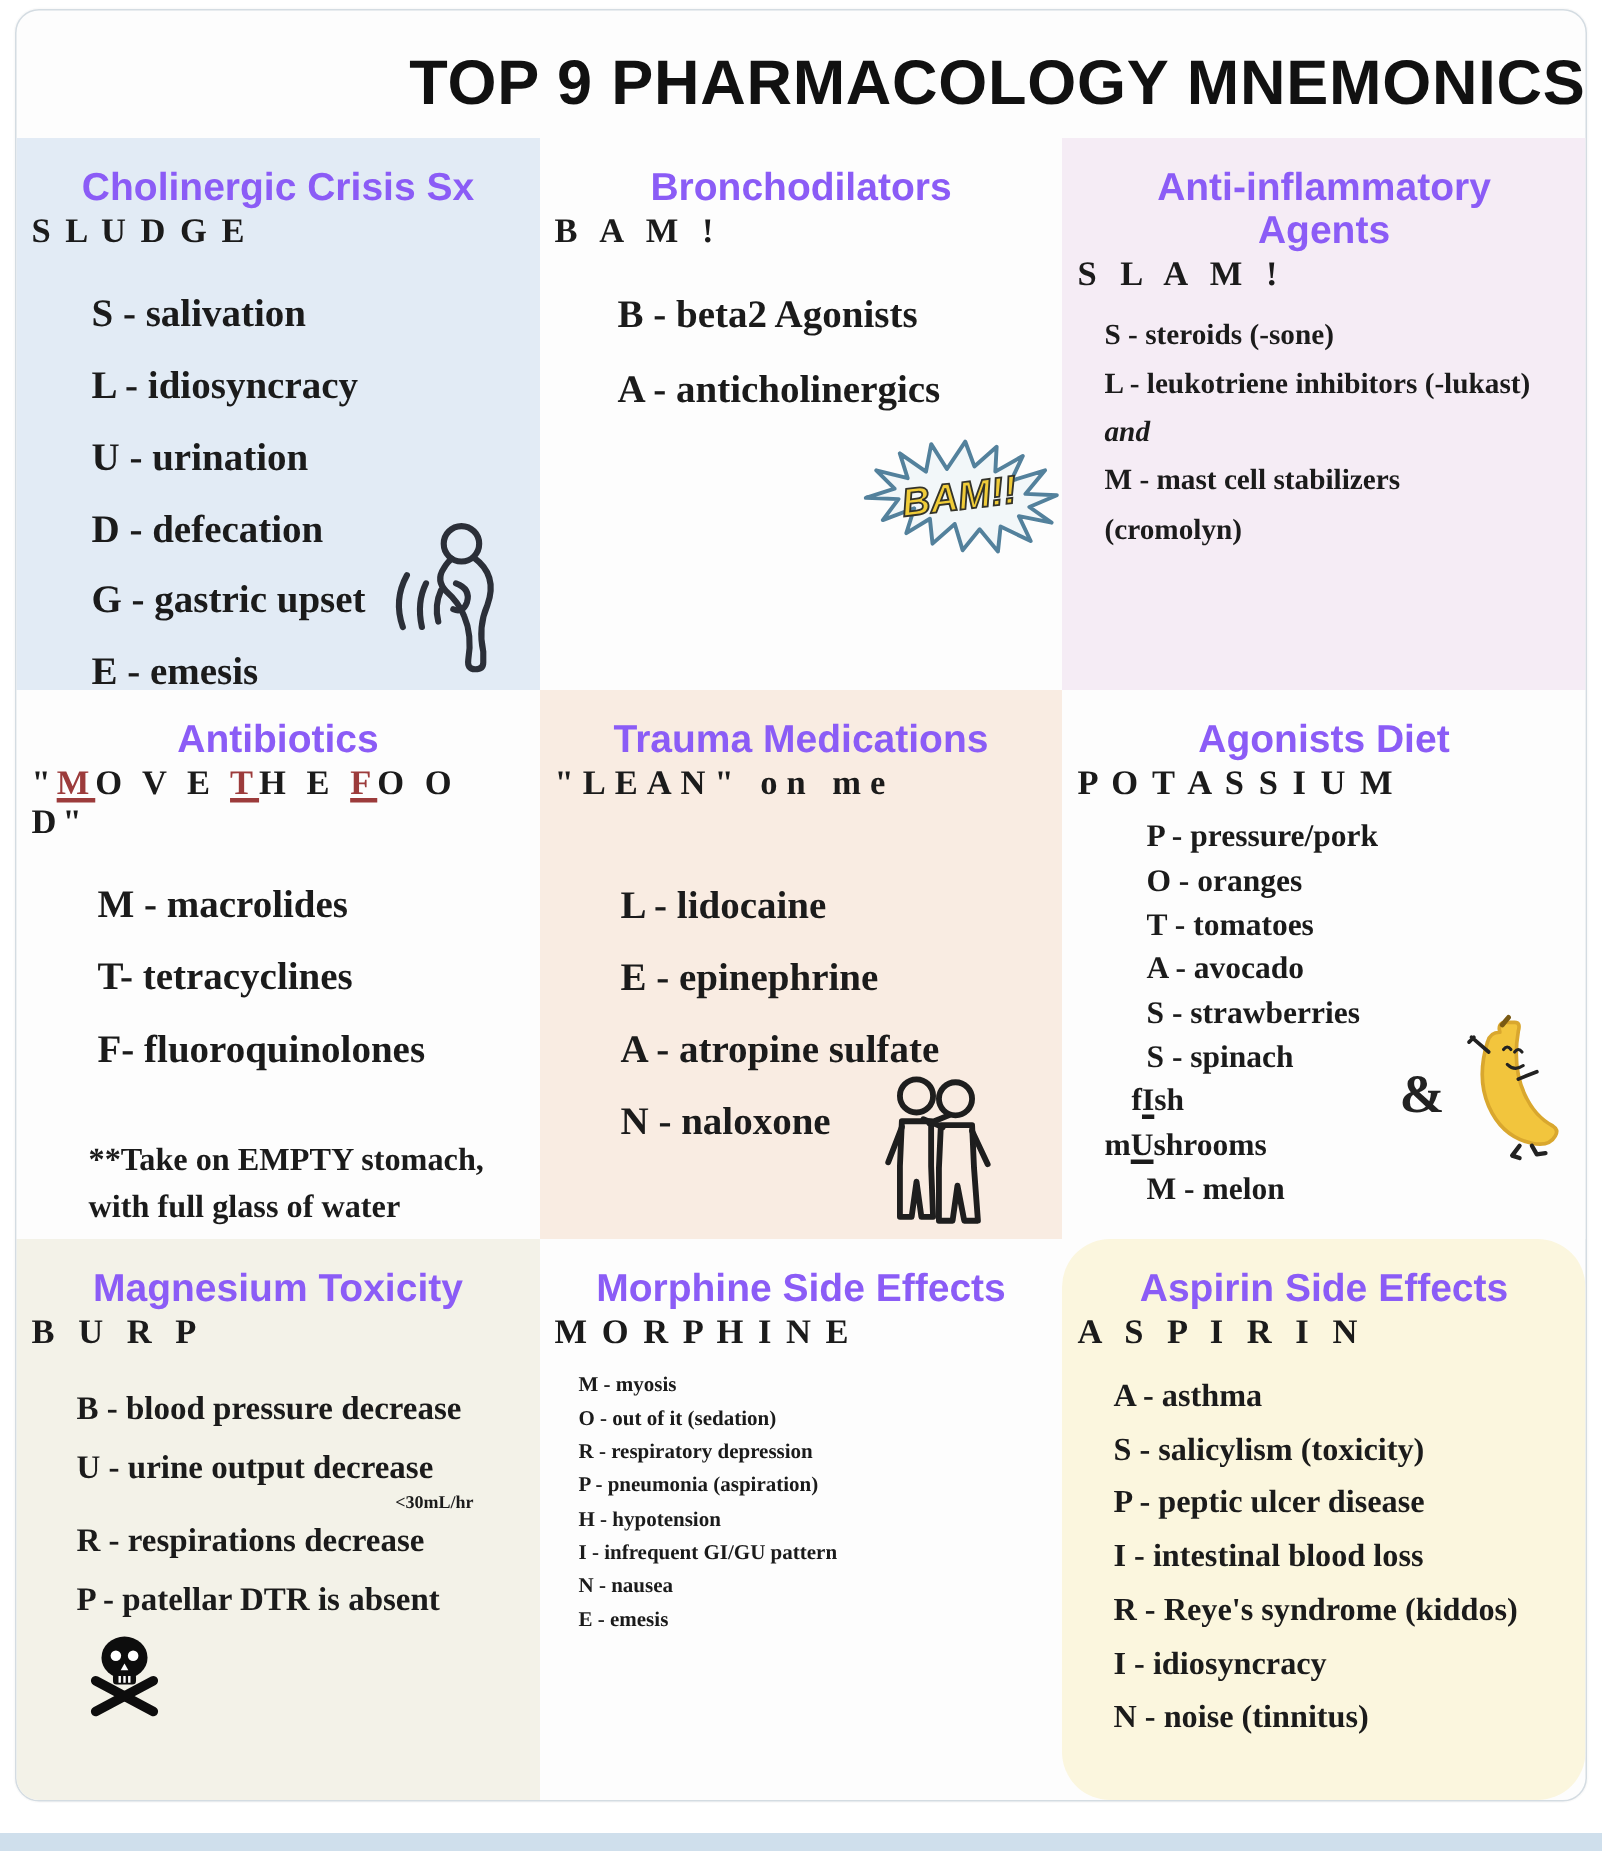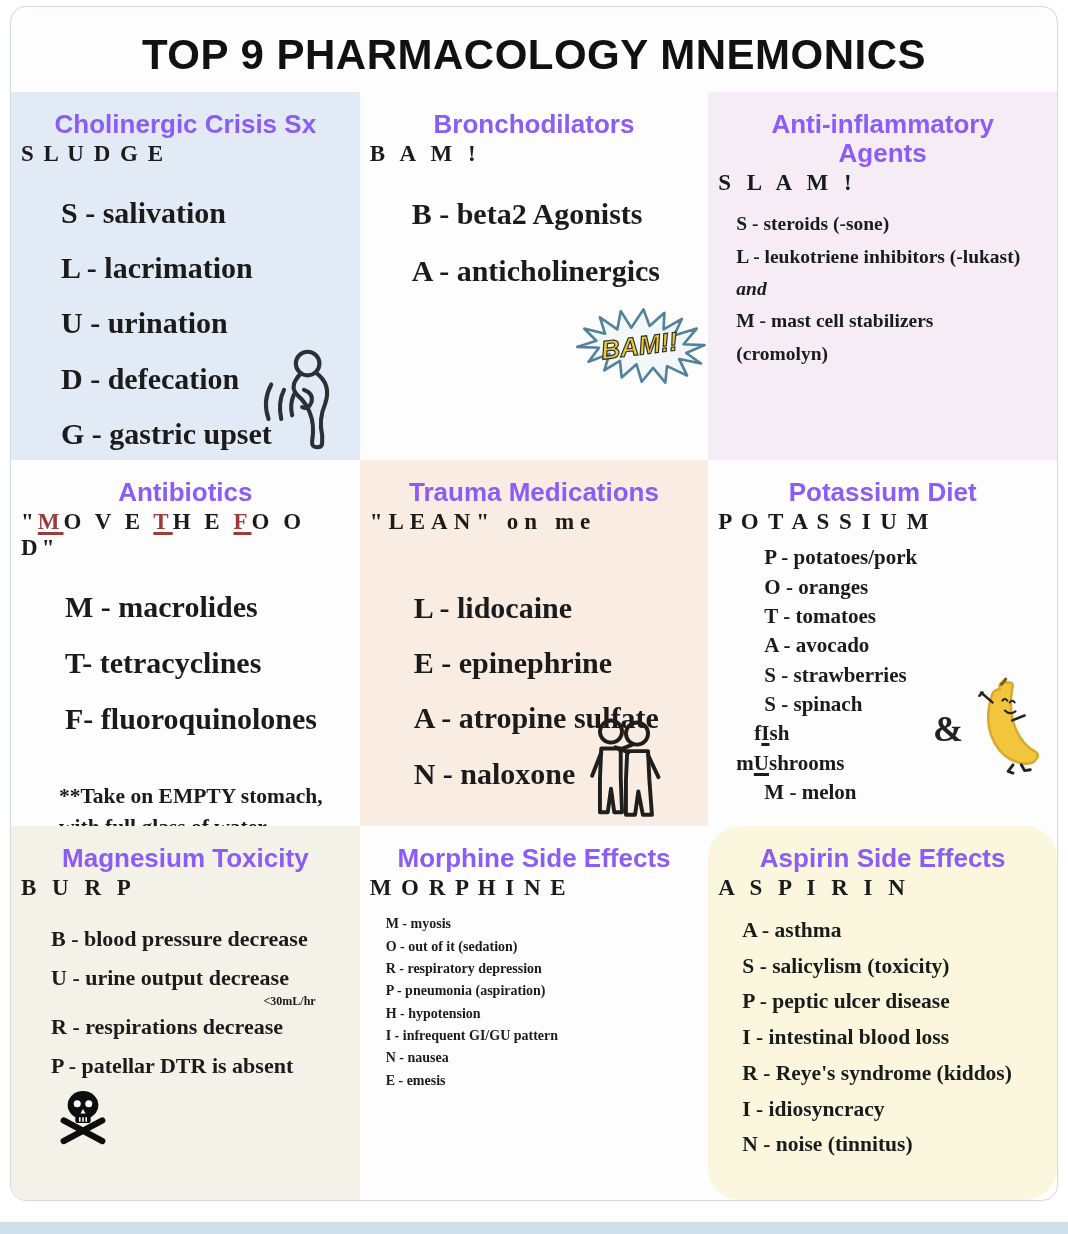--- a/index.html
+++ b/index.html
@@ -4,37 +4,37 @@
 <style>
   html,body{margin:0;padding:0;background:#eef2f6;}
   .page{width:1068px;height:1234px;overflow:hidden;position:relative;background:#fff;}
   .card{
     width:1046px;margin:6px auto 0;background:#fdfdfd;
     border:1px solid #d4dce2;border-radius:16px;overflow:hidden;
     box-shadow:0 0 0 1px rgba(0,0,0,0.02);
   }
   .main-title{
     font-family:"Liberation Sans",sans-serif;font-weight:900;
-    font-size:42px;letter-spacing:.5px;color:#111;text-align:center;
+    font-size:42px;letter-spacing:.5px;color:#111;text-align:right;
     margin:0;padding:24px 0 13px;
   }
   .grid{display:grid;grid-template-columns:1fr 1fr 1fr;grid-template-rows:368px 366px 374px;}
   .cell{position:relative;padding:14px 10px 0;box-sizing:border-box;overflow:hidden;}
   .cell h2{
     font-family:"Liberation Sans",sans-serif;font-weight:800;font-size:26px;
     color:#8b5cf6;text-align:center;margin:4px 0 2px;line-height:1.12;
   }
   .mnemonic{
     font-family:"Liberation Serif",serif;font-weight:700;font-size:23px;
     color:#1b1b1b;letter-spacing:2px;margin:2px 0 0;
   }
   .mn-spaced{letter-spacing:5px;}
   ul.items{
     list-style:none;margin:18px 0 0;padding:0 8px 0 40px;
-    font-family:"Liberation Serif",serif;font-weight:700;font-size:30px;color:#1b1b1b;
+    font-family:"Liberation Serif",serif;font-weight:700;font-size:26px;color:#1b1b1b;
   }
   .red{color:#9c3b3b;}
   .u{text-decoration:underline;text-decoration-thickness:2.5px;text-underline-offset:3px;}
   .i{font-style:italic;}
   
   .c1 ul.items{line-height:1.84;}
   .c2 ul.items{line-height:1.9;padding-left:42px;}
   .c3 ul.items{font-size:19.5px;line-height:1.66;padding-left:18px;margin-top:12px;}
   .c4 ul.items{line-height:1.86;padding-left:44px;}
   .c5 ul.items{line-height:1.84;padding-left:44px;margin-top:45px;}
@@ -63,21 +63,21 @@
   <div class="card">
     <h1 class="main-title">TOP 9 PHARMACOLOGY MNEMONICS</h1>
 
     <div class="grid">
 
       <section class="cell c1" style="background: rgb(226, 235, 245);">
         <h2>Cholinergic Crisis Sx</h2>
         <div class="mnemonic">S L U D G E</div>
         <ul class="items">
             <li>S - salivation</li>
-            <li>L - lacrimation</li>
+            <li>L - idiosyncracy</li>
             <li>U - urination</li>
             <li>D - defecation</li>
             <li>G - gastric upset</li>
             <li>E - emesis</li>
           </ul>
         <span class="corner-icon" style="right:16px;bottom:4px;">
           <svg width="100" height="106" viewBox="0 0 110 116" fill="none" stroke="#2b2f38" stroke-width="4.5" stroke-linecap="round" stroke-linejoin="round">
             <circle cx="70" cy="19" r="13"></circle>
             <path d="M79 29 Q97 42 89 64 Q82 80 86 98 L86 106 Q86 111 80 111 Q74 111 75 104 Q78 86 72 72 Q68 62 59 54 Q51 46 57 37 Q60 32 63 30"></path>
             <path d="M66 48 Q77 52 74 62 Q71 70 64 67"></path>
@@ -144,24 +144,24 @@
             <path d="M70 54 L102 54 L104 98 L108 152 L94 152 L87 116 L82 152 L68 152 L68 98 Z"></path>
             <path d="M58 52 L78 44"></path>
             <path d="M72 56 L52 48"></path>
             <path d="M30 56 L16 92"></path>
             <path d="M102 60 L118 94"></path>
           </svg>
         </span>
       </section>
 
       <section class="cell c6" style="background: rgb(253, 253, 253);">
-        <h2>Potassium Diet</h2>
+        <h2>Agonists Diet</h2>
         <div class="mnemonic">P O T A S S I U M</div>
         <ul class="items">
-            <li>P - potatoes/pork</li>
+            <li>P - pressure/pork</li>
             <li>O - oranges</li>
             <li>T - tomatoes</li>
             <li>A - avocado</li>
             <li>S - strawberries</li>
             <li>S - spinach</li>
             <li class="pk-fish"><span>f</span><span class="u">I</span><span>sh</span></li>
             <li class="pk-mush"><span>m</span><span class="u">U</span><span>shrooms</span></li>
             <li>M - melon</li>
           </ul>
         <span class="amp-banana">

